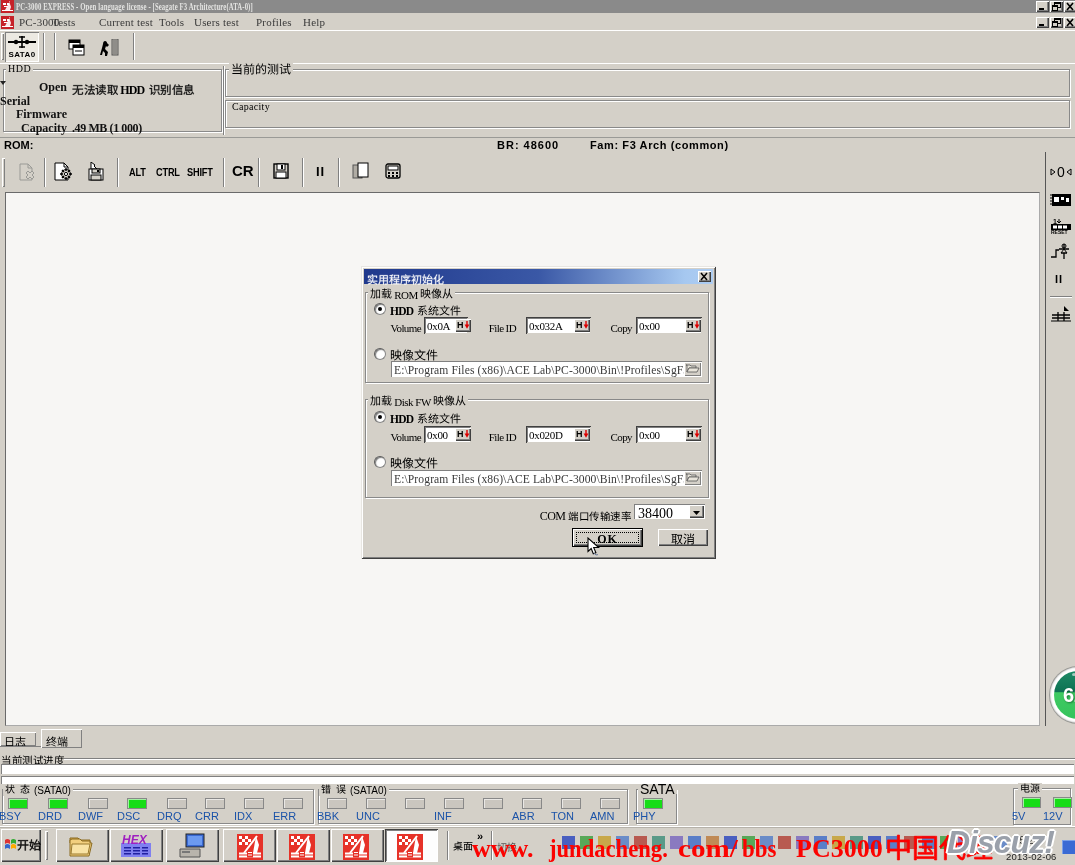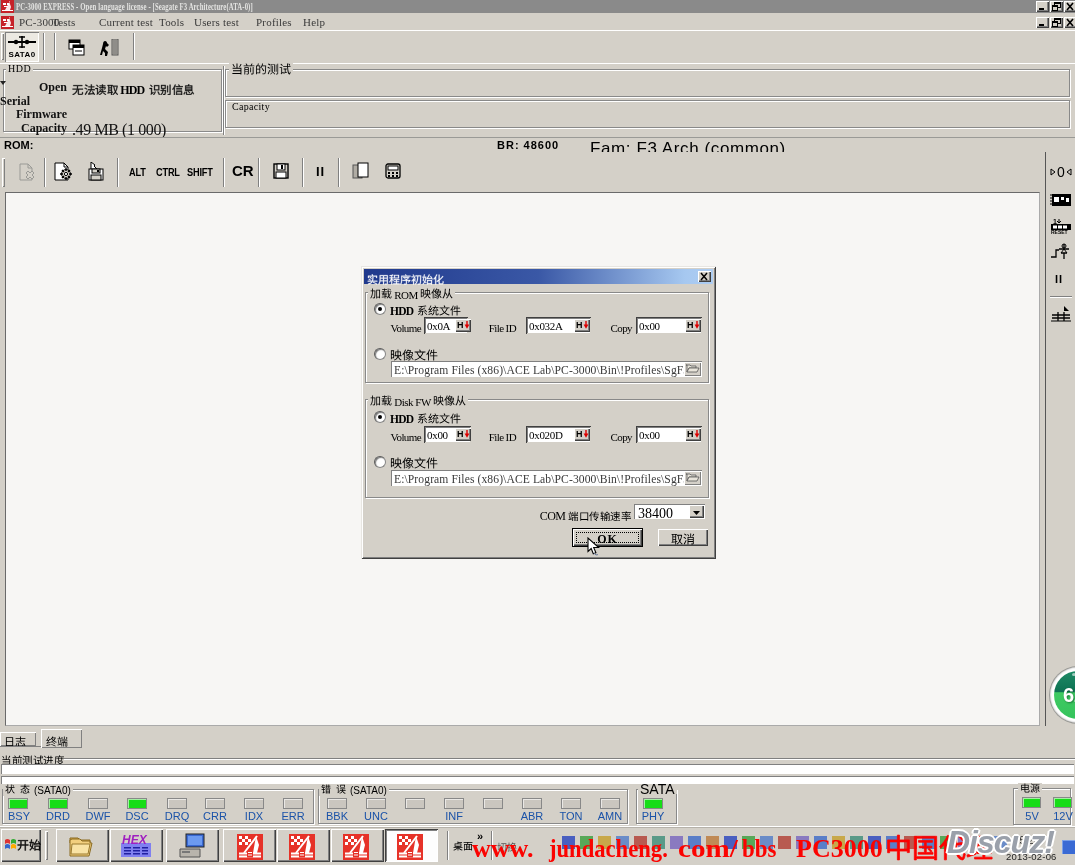--- a/index.html
+++ b/index.html
@@ -7,21 +7,21 @@
 .raised{background:#d4d0c8;box-shadow:inset 1px 1px 0 #fff,inset -1px -1px 0 #404040,inset -2px -2px 0 #808080}
 .raisedthin{background:#d4d0c8;box-shadow:inset 1px 1px 0 #fff,inset -1px -1px 0 #808080}
 .sunkthin{box-shadow:inset 1px 1px 0 #808080,inset -1px -1px 0 #fff}
 .etch{border:1px solid #898989;box-shadow:1px 1px 0 #fff,inset 1px 1px 0 #fff}
 .glabel{position:absolute;background:#d4d0c8;padding:0 2px;line-height:10px}
 .wbtn{position:absolute;width:13px;height:11px;background:#d4d0c8;box-shadow:inset 1px 1px 0 #fff,inset -1px -1px 0 #404040,inset -2px -2px 0 #808080}
 .wbtn svg{position:absolute;left:1px;top:1px}
 .sep{position:absolute;width:2px;box-shadow:inset 1px 0 0 #808080,inset -1px 0 0 #fff}
 .grip{position:absolute;width:3px;box-shadow:inset 1px 1px 0 #fff,inset -1px -1px 0 #808080}
 .led{position:absolute;width:20px;height:11px;border:1px solid #888;box-shadow:inset 1px 1px 0 rgba(255,255,255,.6)}
-.ledlab{position:absolute;font-size:11px;color:#1a52a8;width:40px;text-align:center;top:810px}
+.ledlab{position:absolute;font-size:11px;color:#1a52a8;width:40px;text-align:left;top:810px}
 .ebox{position:absolute;height:17px;background:#fff;box-shadow:inset 1px 1px 0 #404040,inset -1px -1px 0 #d4d0c8,inset 2px 2px 0 #808080;font-family:"Liberation Serif",serif;font-size:11px;letter-spacing:-.3px;padding:2.5px 0 0 3px}
 .hbtn{position:absolute;width:16px;height:13px;background:#d4d0c8;box-shadow:inset 1px 1px 0 #fff,inset -1px -1px 0 #404040,inset -2px -2px 0 #808080;font-size:9px;font-weight:bold;text-align:left;padding-left:2px;line-height:12px}.hbtn svg{position:absolute;right:1px;top:2px}
 .radio{position:absolute;width:12px;height:12px;border-radius:50%;background:#fff;border:1px solid #868686;border-top-color:#5a5a5a;border-left-color:#5a5a5a;box-shadow:inset 1px 1px 1px rgba(90,90,90,.8)}
 .tbtn{position:absolute;top:829px;width:53px;height:33px;background:#d4d0c8;box-shadow:inset 1px 1px 0 #fff,inset -1px -1px 0 #404040,inset -2px -2px 0 #808080}
 svg.ic{position:absolute}
 </style></head><body>
 <svg width="0" height="0" style="position:absolute">
     <defs>
       <path id="z5B9E" d="M538 773C671 823 804 892 885 954L931 895C848 836 708 767 574 718ZM240 323C294 355 358 405 387 440L435 386C404 350 339 305 285 275ZM140 479C197 510 264 560 296 596L342 539C309 504 241 458 185 429ZM90 154V357H165V224H834V357H912V154H569C554 119 528 70 503 33L429 56C447 86 466 122 480 154ZM71 624V689H432C376 786 273 851 81 891C97 908 116 937 124 957C349 905 461 818 518 689H935V624H541C570 527 577 411 581 274H503C499 416 493 531 461 624Z"></path>
       <path id="z7528" d="M153 110V473C153 614 143 791 32 916C49 925 79 950 90 965C167 880 201 765 216 653H467V951H543V653H813V858C813 876 806 882 786 883C767 884 699 885 629 882C639 902 651 935 655 954C749 955 807 954 841 942C875 930 887 907 887 858V110ZM227 182H467V343H227ZM813 182V343H543V182ZM227 414H467V582H223C226 544 227 507 227 473ZM813 414V582H543V414Z"></path>
@@ -195,41 +195,41 @@
       <use href="#z53D6" stroke="#111" stroke-width="28"></use>
     </svg><span class="ser" style="font-size:12px;font-weight:bold;letter-spacing:-.8px">&nbsp;HDD&nbsp; </span><svg viewBox="0 0 1000 1000" style="width:11.5px;height:11.5px;vertical-align:-1px" fill="#111">
       <use href="#z8BC6" stroke="#111" stroke-width="28"></use>
     </svg><svg viewBox="0 0 1000 1000" style="width:11.5px;height:11.5px;vertical-align:-1px" fill="#111">
       <use href="#z522B" stroke="#111" stroke-width="28"></use>
     </svg><svg viewBox="0 0 1000 1000" style="width:11.5px;height:11.5px;vertical-align:-1px" fill="#111">
       <use href="#z4FE1" stroke="#111" stroke-width="28"></use>
     </svg><svg viewBox="0 0 1000 1000" style="width:11.5px;height:11.5px;vertical-align:-1px" fill="#111">
       <use href="#z606F" stroke="#111" stroke-width="28"></use>
     </svg></div>
-<div class="abs ser" style="left:72px;top:121px;font-size:16px;font-weight:normal;letter-spacing:-.4px;color:#111">.49 MB (1 000)</div>
+<div class="abs ser" style="left:72px;top:121px;font-size:12px;font-weight:bold;letter-spacing:-.4px;color:#111">.49 MB (1 000)</div>
 <div class="sep" style="left:223px;top:66px;height:69px"></div>
 <div class="abs etch" style="left:225px;top:69px;width:845px;height:28px"></div>
 <div class="glabel" style="left:229px;top:63px"><svg viewBox="0 0 1000 1000" style="width:12px;height:12px;vertical-align:0px" fill="#000">
       <use href="#z5F53"></use>
     </svg><svg viewBox="0 0 1000 1000" style="width:12px;height:12px;vertical-align:0px" fill="#000">
       <use href="#z524D"></use>
     </svg><svg viewBox="0 0 1000 1000" style="width:12px;height:12px;vertical-align:0px" fill="#000">
       <use href="#z7684"></use>
     </svg><svg viewBox="0 0 1000 1000" style="width:12px;height:12px;vertical-align:0px" fill="#000">
       <use href="#z6D4B"></use>
     </svg><svg viewBox="0 0 1000 1000" style="width:12px;height:12px;vertical-align:0px" fill="#000">
       <use href="#z8BD5"></use>
     </svg></div>
 <div class="abs etch" style="left:225px;top:100px;width:845px;height:28px"></div>
 <div class="glabel ser" style="left:230px;top:102px;font-size:10px;letter-spacing:.3px">Capacity</div>
 
 <div class="abs" style="left:0;top:137px;width:1075px;height:15px;background:#d4d0c8;box-shadow:inset 0 1px 0 #9a9a96"></div>
 <div class="abs" style="left:4px;top:139px;font-size:11px;font-weight:bold;color:#000">ROM:</div>
 <div class="abs" style="left:497px;top:139px;font-size:11px;font-weight:bold;color:#000;letter-spacing:1px">BR: 48600</div>
-<div class="abs" style="left:590px;top:139px;font-size:17px;font-weight:normal;color:#000;letter-spacing:.6px">Fam: F3 Arch (common)</div>
+<div class="abs" style="left:590px;top:139px;font-size:11px;font-weight:bold;color:#000;letter-spacing:.6px">Fam: F3 Arch (common)</div>
 
 <div class="abs" style="left:0;top:152px;width:1045px;height:39px;background:#d4d0c8"></div>
 <div class="grip" style="left:2px;top:158px;height:29px"></div>
 <svg class="ic" style="left:18px;top:163px" width="18" height="18" viewBox="0 0 18 18">
     <path d="M2 1h8l4 4v12H2z" fill="#d4d0c8" stroke="#9a9a96"></path>
     <path d="M10 1v4h4" fill="none" stroke="#9a9a96"></path>
     <path d="M10 8l2 2 2-2 2 2-2 2 2 2-2 2-2-2-2 2-2-2 2-2-2-2z" fill="#d4d0c8" stroke="#9a9a96"></path>
   </svg>
 <div class="sep" style="left:44px;top:158px;height:29px"></div>
 <svg class="ic" style="left:54px;top:162px" width="18" height="19" viewBox="0 0 18 19">

